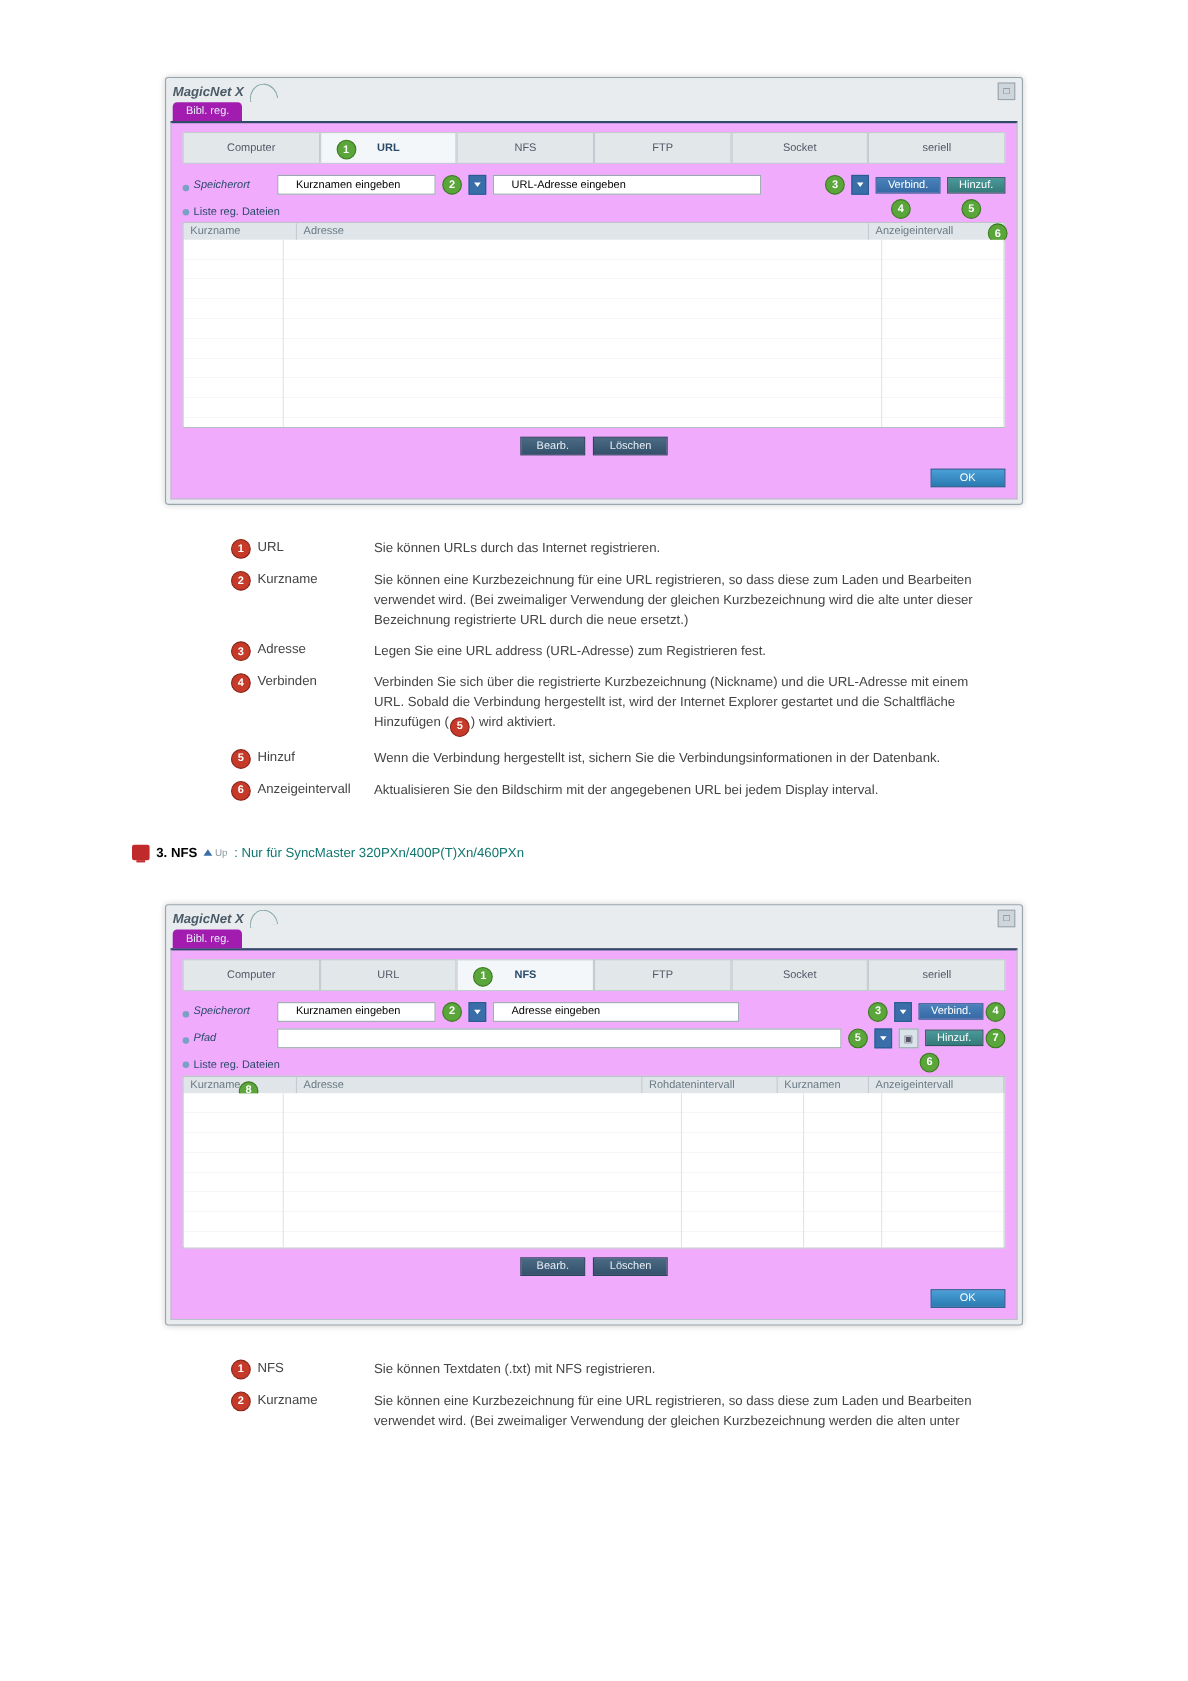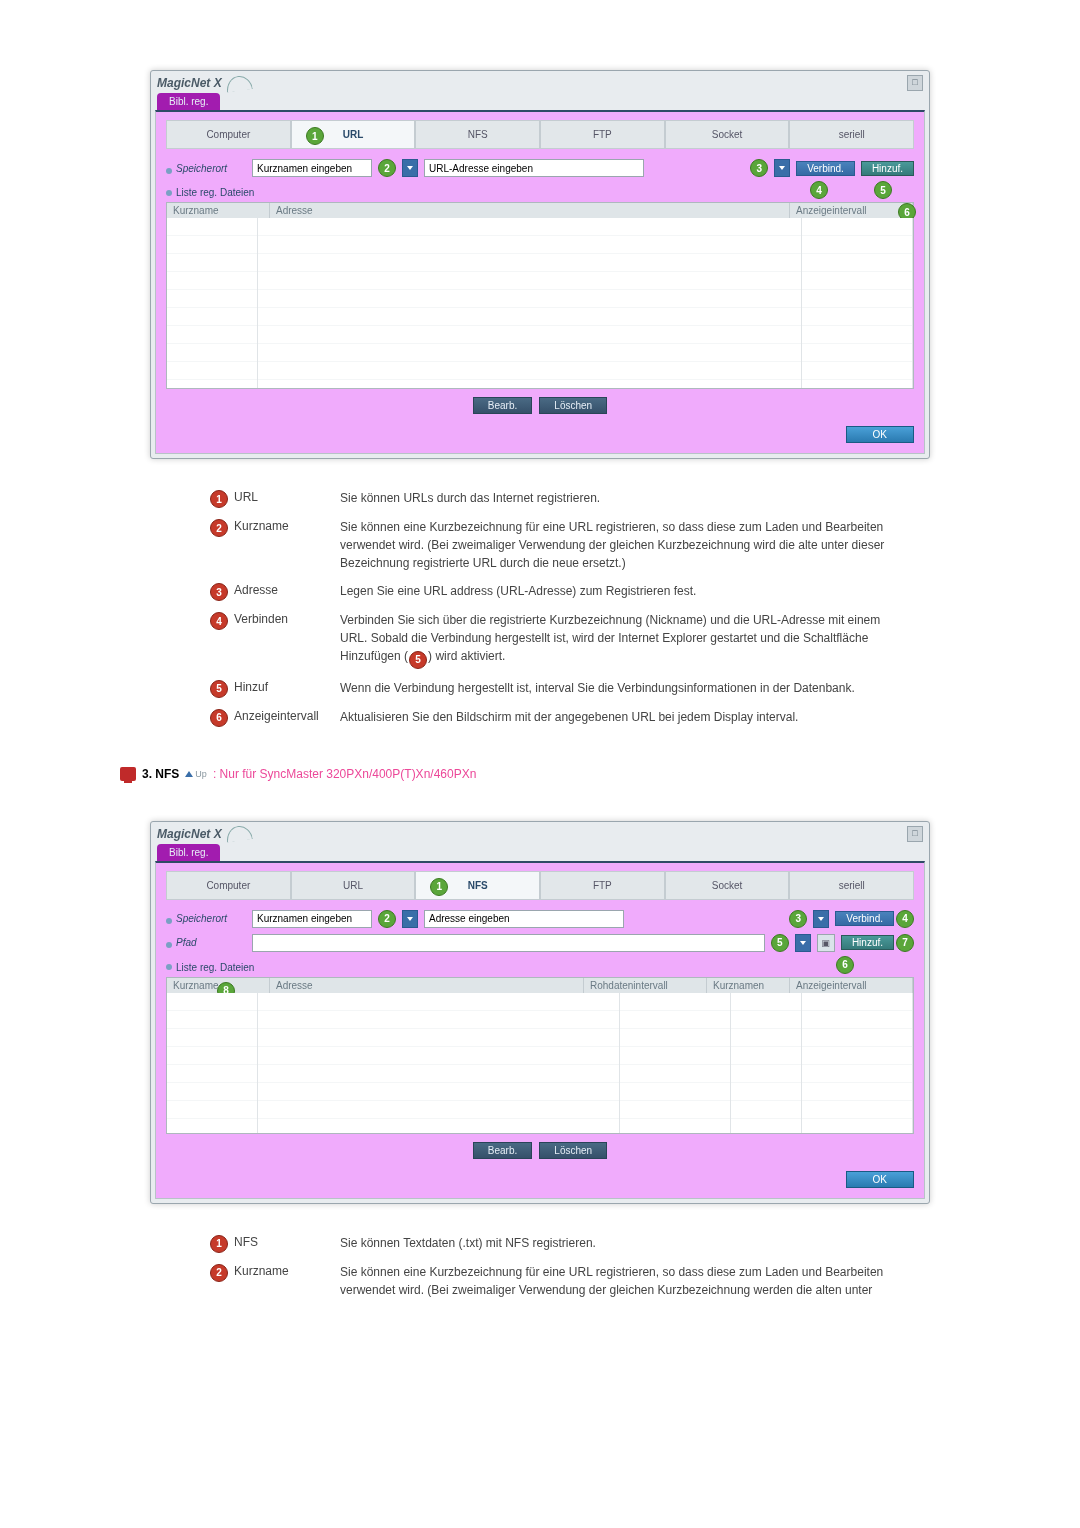--- a/index.html
+++ b/index.html
@@ -125,21 +125,21 @@
   .bullet {
     width: 6px; height: 6px; border-radius: 50%;
     background: #7aa0c4;
     display:inline-block;
   }
   .txt {
     flex: 0 0 auto;
     font-size: 10px;
     border: 1px solid #9aa6ae;
     background: #fff;
-    padding: 1px 4px;
+    padding: 1px 16px;
     height: 14px;
   }
   .txt-small { width: 110px; }
   .txt-mid { width: 210px; }
   .mini-dd {
     width: 14px; height: 16px;
     background: #3a6ea8;
     border: 1px solid #2a5a90;
     display:inline-flex;align-items:center;justify-content:center;
   }
@@ -342,36 +342,36 @@
           <span class="num-badge nb-red">4</span>
           <span>Verbinden</span>
         </div>
         <div class="desc-def">Verbinden Sie sich über die registrierte Kurzbezeichnung (Nickname) und die URL-Adresse mit einem URL. Sobald die Verbindung hergestellt ist, wird der Internet Explorer gestartet und die Schaltfläche Hinzufügen (<span class="num-badge nb-red inline-badge">5</span>) wird aktiviert.</div>
       </div>
       <div class="desc-row">
         <div class="desc-term">
           <span class="num-badge nb-red">5</span>
           <span>Hinzuf</span>
         </div>
-        <div class="desc-def">Wenn die Verbindung hergestellt ist, interval Sie die Verbindungsinformationen in der Datenbank.</div>
+        <div class="desc-def">Wenn die Verbindung hergestellt ist, sichern Sie die Verbindungsinformationen in der Datenbank.</div>
       </div>
       <div class="desc-row">
         <div class="desc-term">
           <span class="num-badge nb-red">6</span>
           <span>Anzeigeintervall</span>
         </div>
         <div class="desc-def">Aktualisieren Sie den Bildschirm mit der angegebenen URL bei jedem Display interval.</div>
       </div>
     </div>
 
   <div class="sect-heading">
     <span class="mon"></span>
     <b><span>3.</span> <span>NFS</span></b>
     <span class="up-badge">Up</span>
-    <span style="color:#ec4899">: Nur für SyncMaster 320PXn/400P(T)Xn/460PXn</span>
+    <span style="color:#0f766e">: Nur für SyncMaster 320PXn/400P(T)Xn/460PXn</span>
   </div>
 
   <div style="height:30px"></div>
 
   <div class="app-window">
     <div class="titlebar">
       <span class="titlebar-brand">
         <span>MagicNet X</span>
           <span class="swoosh"></span>
       </span>

